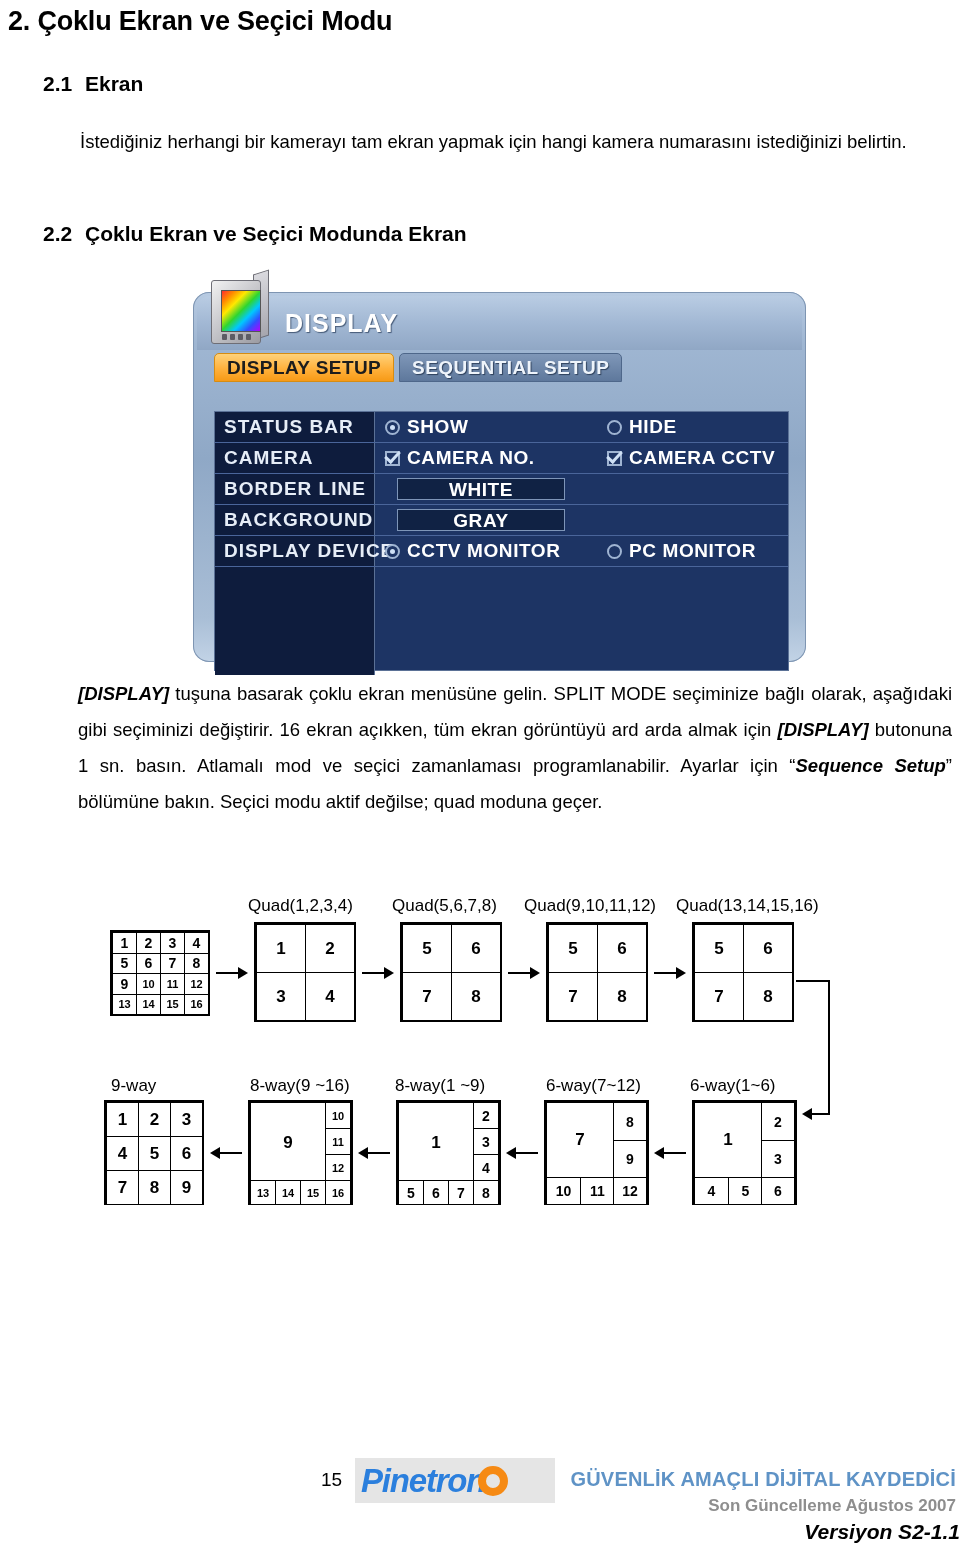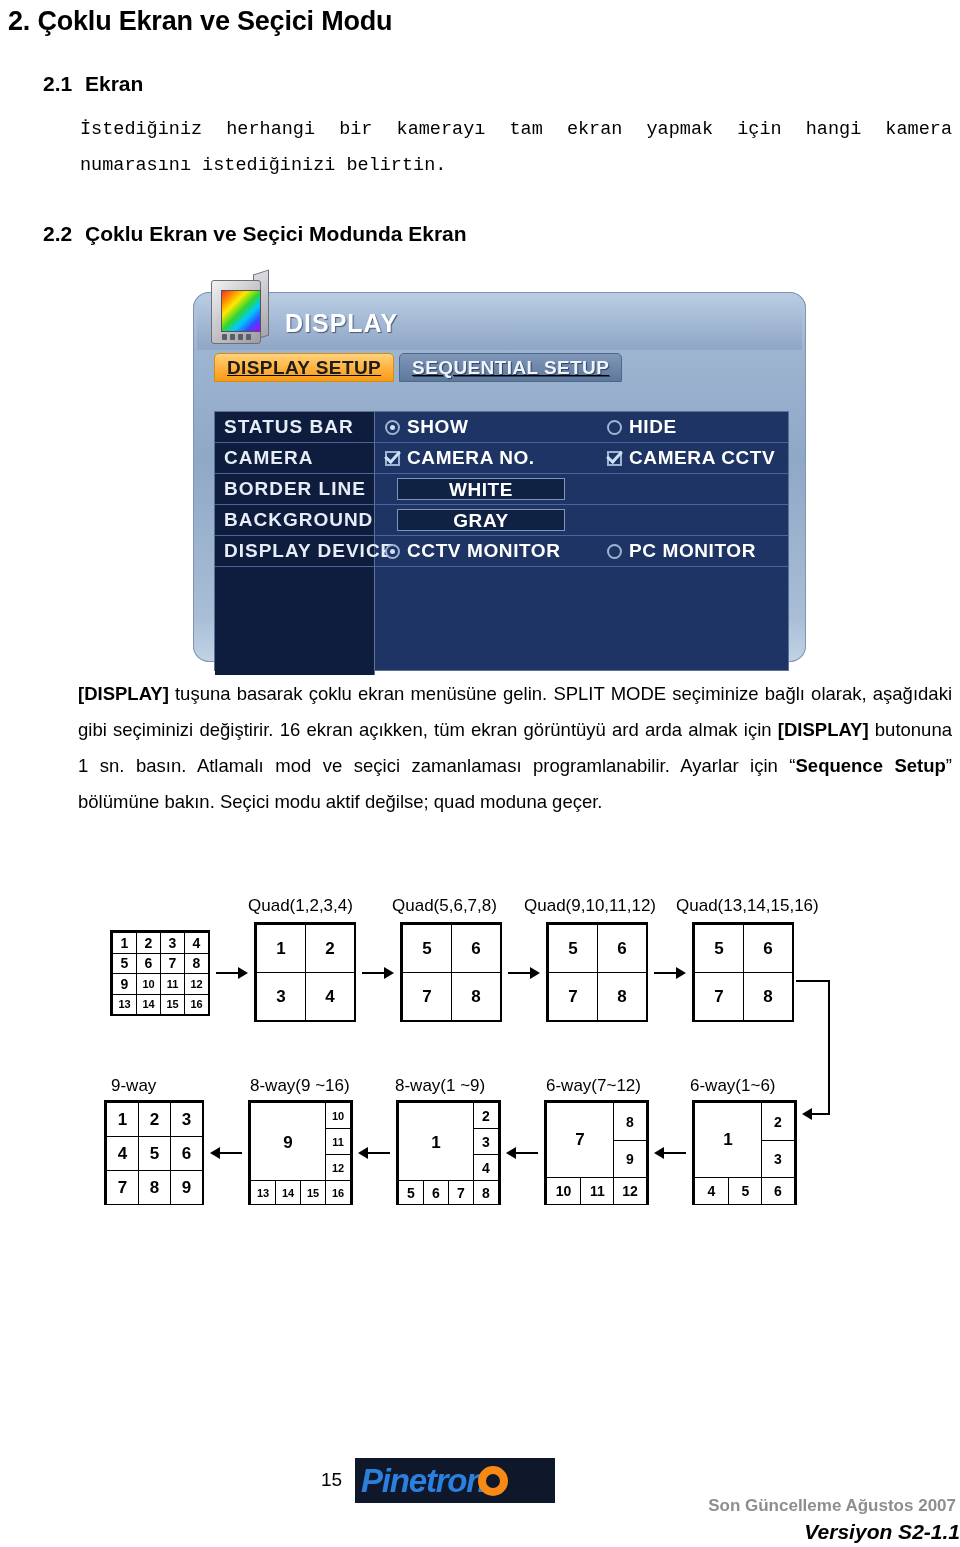--- a/index.html
+++ b/index.html
@@ -41,30 +41,29 @@
 
   .para {
     position: absolute;
     font-size: 18.5px;
     line-height: 36px;
     text-align: justify;
     text-justify: inter-word;
   }
   .para-intro {
     left: 80px;
-    top: 112px;
+    top: 124px;
     width: 872px;
-    font-family: Liberation Mono, monospace;
   }
   .para-body {
     left: 78px;
     top: 676px;
     width: 874px;
   }
-  .para b { font-weight: bold; }
+  .para b { font-weight: bold; font-style: italic; }
 
   
   #dvr-panel {
     position: absolute;
     left: 193px;
     top: 292px;
     width: 613px;
     height: 370px;
   }
   .dvr-shell {
@@ -140,21 +139,20 @@
     border-radius: 1px;
   }
 
   .dvr-tabs {
     position: absolute;
     left: 21px;
     top: 60px;
     height: 30px;
     display: flex;
     align-items: flex-end;
-    text-decoration: underline;
   }
   .tab {
     height: 27px;
     line-height: 27px;
     padding: 0 12px;
     font-size: 19px;
     font-weight: bold;
     border-radius: 5px 5px 0 0;
     letter-spacing: 0.4px;
     white-space: nowrap;
@@ -351,21 +349,21 @@
     left: 321px;
     top: 14px;
     font-size: 19px;
   }
   .logo {
     position: absolute;
     left: 355px;
     top: 3px;
     width: 200px;
     height: 45px;
-    background: #0f172a;
+    background: #e5e5e5;
     overflow: hidden;
   }
   .logo-text {
     position: absolute;
     left: 6px;
     top: 4px;
     font-size: 33px;
     font-weight: bold;
     font-style: italic;
     color: #2b7fdd;
@@ -656,15 +654,16 @@
   </div>
 
 </div>
 
 <div id="footer">
   <div class="pageno">15</div>
   <div class="logo">
     <span class="logo-text">Pinetron</span>
     <span class="logo-ring"></span>
   </div>
+  <div class="f-line1">GÜVENLİK AMAÇLI DİJİTAL KAYDEDİCİ</div>
   <div class="f-line2">Son Güncelleme Ağustos 2007</div>
   <div class="f-line3">Versiyon S2-1.1</div>
 </div>
 
 </body></html>

